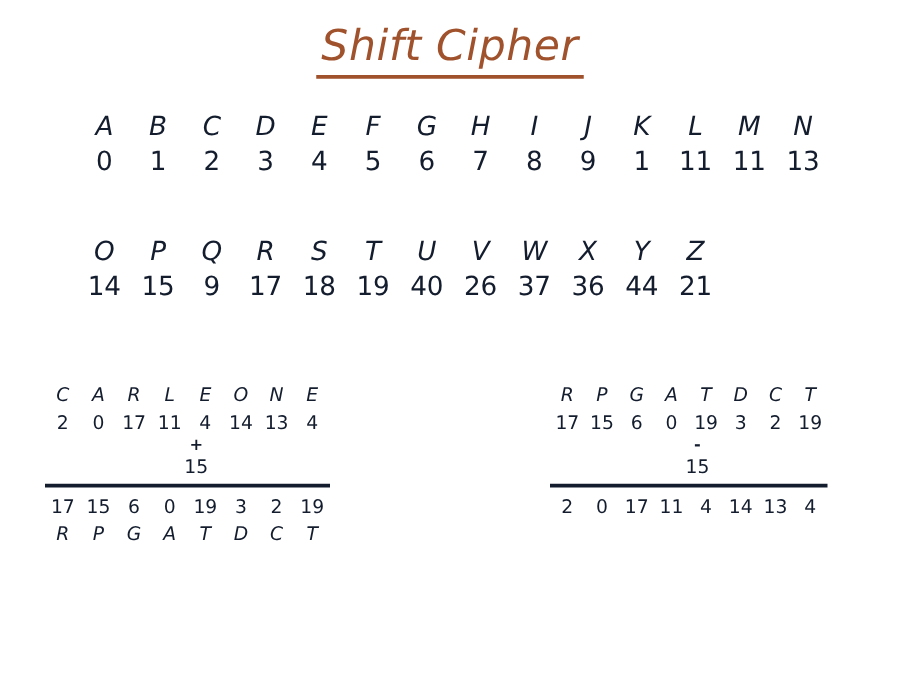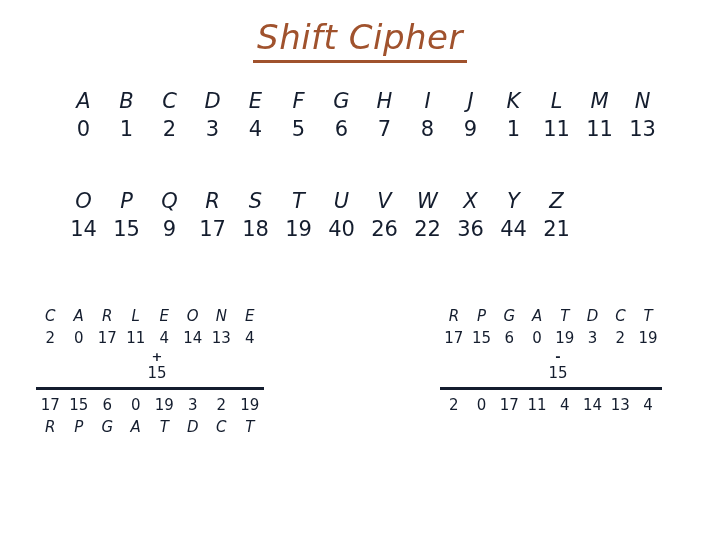--- a/index.html
+++ b/index.html
@@ -195,21 +195,21 @@
       </div>
     <div class="alpha-row" id="alpha-row-2-numbers">
         <div class="alpha-cell"><span class="alpha-number">14</span></div>
         <div class="alpha-cell"><span class="alpha-number">15</span></div>
         <div class="alpha-cell"><span class="alpha-number">9</span></div>
         <div class="alpha-cell"><span class="alpha-number">17</span></div>
         <div class="alpha-cell"><span class="alpha-number">18</span></div>
         <div class="alpha-cell"><span class="alpha-number">19</span></div>
         <div class="alpha-cell"><span class="alpha-number">40</span></div>
         <div class="alpha-cell"><span class="alpha-number">26</span></div>
-        <div class="alpha-cell"><span class="alpha-number">22</span></div>
+        <div class="alpha-cell"><span class="alpha-number">37</span></div>
         <div class="alpha-cell"><span class="alpha-number">36</span></div>
         <div class="alpha-cell"><span class="alpha-number">44</span></div>
         <div class="alpha-cell"><span class="alpha-number">21</span></div>
       </div>
   </div>
 
   <div class="work-block" id="work-block-left">
     <div class="work-row letters" id="enc-letters">
         <div class="work-cell"><span class="work-letter">C</span></div>
         <div class="work-cell"><span class="work-letter">A</span></div>

